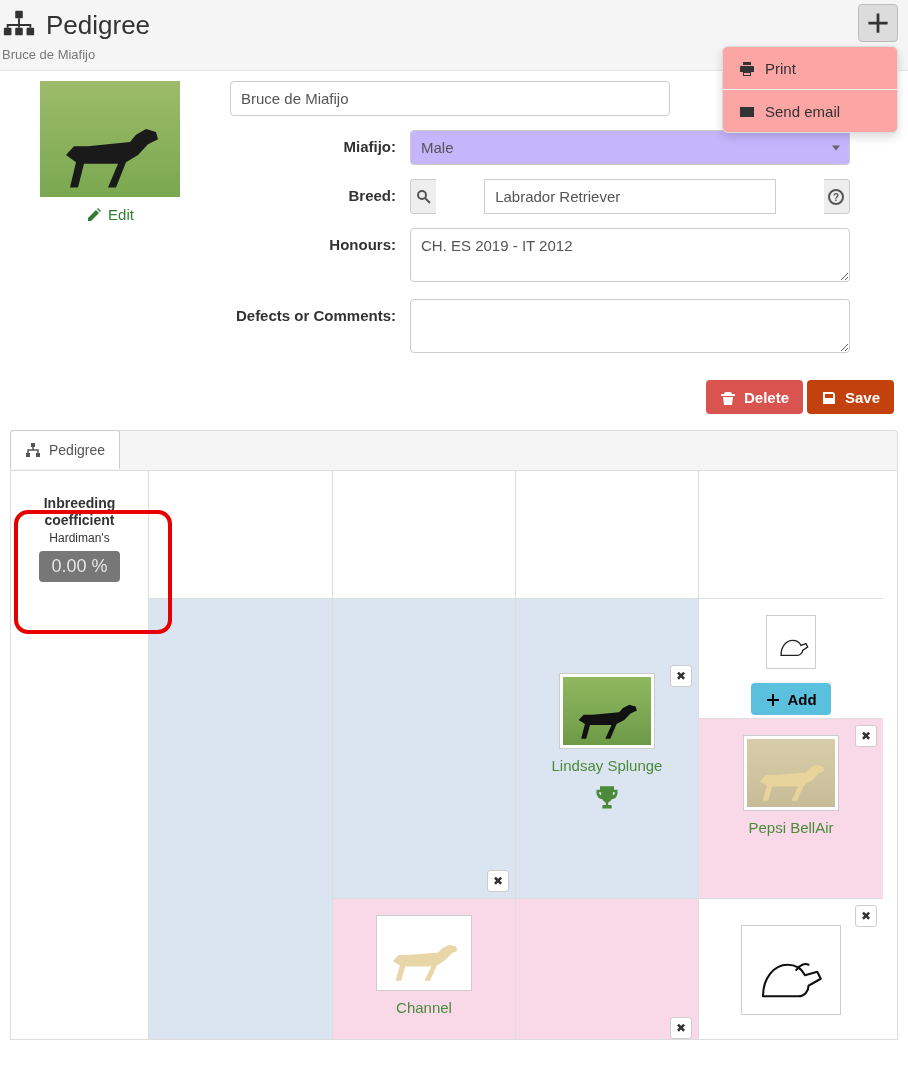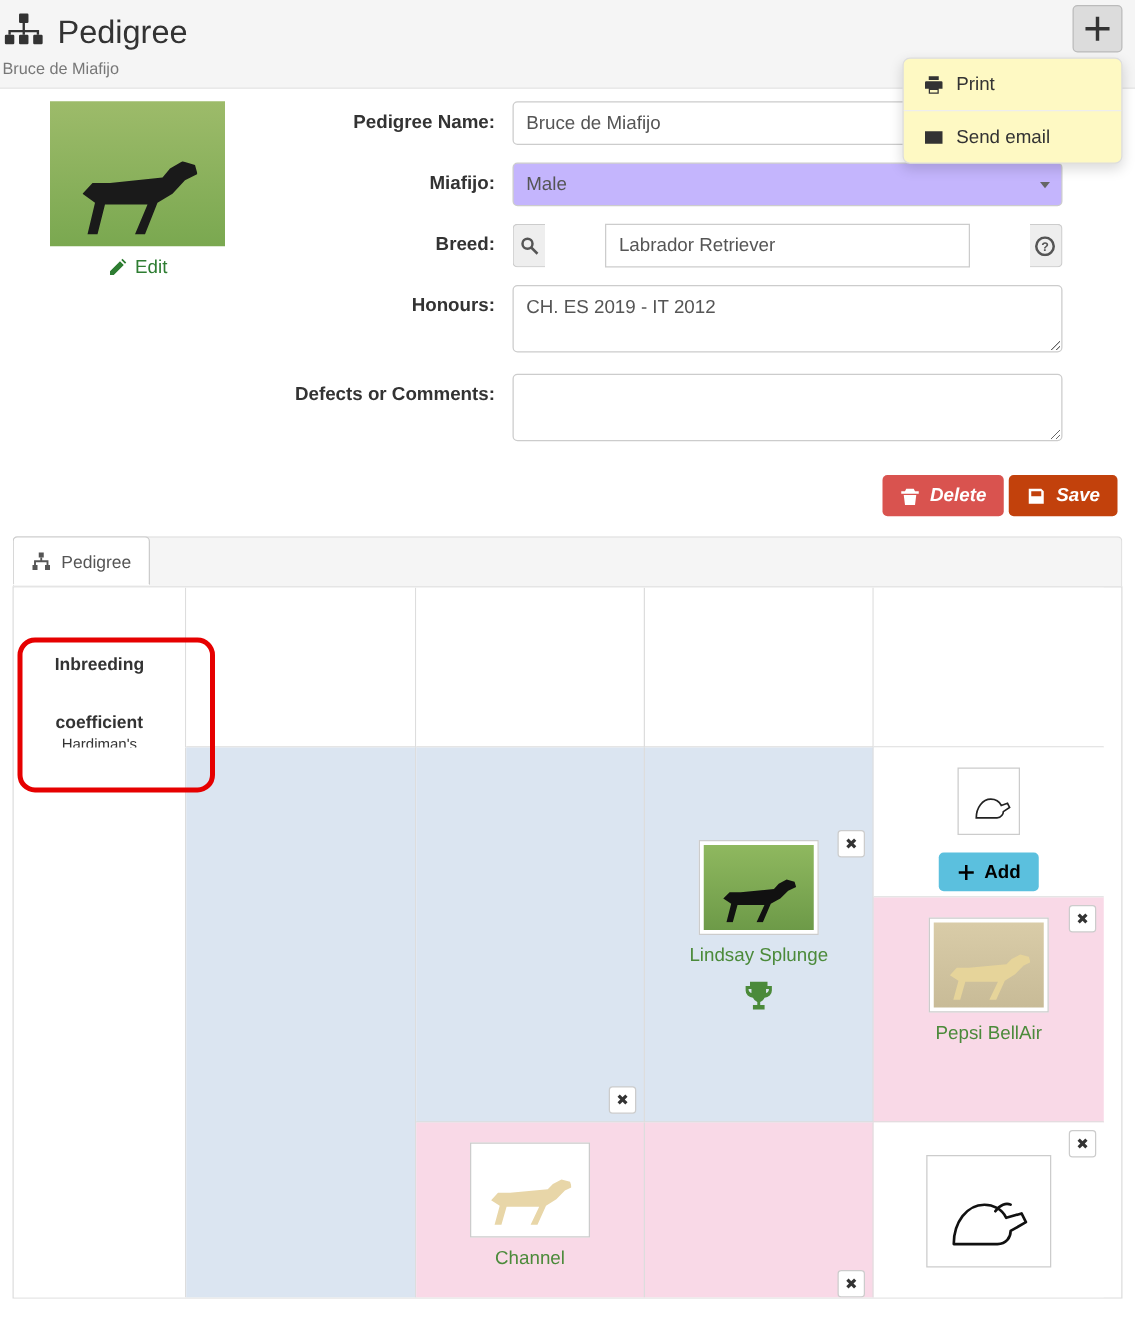--- a/index.html
+++ b/index.html
@@ -34,21 +34,21 @@
     border: 1px solid #bbb;
     border-radius: 4px;
     display: flex; align-items: center; justify-content: center;
     font-size: 24px; font-weight: bold; color: #333;
     cursor: pointer;
   }
   .dropdown-menu {
     position: absolute;
     top: 46px; right: 10px;
     width: 176px;
-    background: #fef9c3;
+    background: #fca5a5;
     border: 1px solid #ddd;
     border-radius: 6px;
     box-shadow: 0 4px 10px rgba(0,0,0,0.15);
     z-index: 10;
     margin-left: 24px;
   }
   .dropdown-item {
     padding: 12px 16px;
     display: flex; align-items: center; gap: 10px;
     cursor: pointer;
@@ -100,21 +100,21 @@
   .input-group { display: flex; gap: 48px; }
   .ig-btn {
     border: 1px solid #ccc; background: #eee; width: 40px; display: flex; align-items: center; justify-content: center;
     color: #555;
   }
   .ig-btn:first-child { border-radius: 4px 0 0 4px; border-right: none;}
   .ig-btn:last-child { border-radius: 0 4px 4px 0; border-left: none;}
   .ig-input { border-radius: 0; }
   .textarea-input { min-height: 54px; resize: both; }
   .actions { text-align: right; padding: 10px 14px 16px 0; }
-  .btn { display: inline-flex; align-items: center; gap: 8px; padding: 8px 14px; border-radius: 4px; color: #fff; font-size: 15px; font-weight: bold; cursor: pointer; border: none; font-style: italic;}
+  .btn { display: inline-flex; align-items: center; gap: 8px; padding: 8px 14px; border-radius: 4px; color: #fff; font-size: 15px; font-weight: bold; cursor: pointer; border: none;}
   .btn-danger { background: #d9534f; }
   .btn-success { background: #c2410c; }
   .tabs { background: #f5f5f5; border: 1px solid #ddd; border-bottom: none; margin: 0 10px; border-radius: 4px 4px 0 0; position: relative; height: 40px;}
   .tab {
     position: absolute; left: -1px; top: -1px;
     background: #fff; border: 1px solid #ccc; border-bottom: 1px solid #fff;
     border-radius: 4px 4px 0 0;
     padding: 10px 14px;
     display: flex; align-items: center; gap: 8px; font-size: 14px; color: #555;
   }
@@ -132,21 +132,21 @@
   .pcell.white-bg { background: #fff; }
   .row1 { height: 128px; }
   .coef-box {
     position: absolute;
     top: 510px; left: 14px;
     width: 158px; height: 124px;
     border: 4px solid #e60000; border-radius: 14px;
     z-index: 5;
   }
   .coef-inner { text-align: center; padding: 14px 8px 0 8px;}
-  .coef-title { font-weight: bold; font-size: 14px; line-height: 1.2; margin-top: 29px;}
+  .coef-title { font-weight: bold; font-size: 14px; line-height: 1.2;}
   .coef-sub { font-size: 12px; color: #333; margin-top: 2px;}
   .coef-badge {
     display: inline-block; background: #777; color: #e5e5e5; border-radius: 4px;
     padding: 5px 12px; font-size: 18px; font-weight: normal; margin-top: 6px;
   }
   .remove-btn {
     position: absolute; top: 6px; right: 6px;
     width: 22px; height: 22px; background: #fff; border: 1px solid #ccc; border-radius: 3px;
     display: flex; align-items: center; justify-content: center; color: #333; font-size: 12px; cursor: pointer;
   }
@@ -224,21 +224,20 @@
     <div class="edit-link">
       <span><svg class="icon" viewBox="0 0 16 16">
             <path d="M12 1l3 3-1 1-3-3zM10 3l3 3-8 8H2v-3z"></path>
           </svg></span>
       <span>Edit</span>
     </div>
   </div>
 
   <div class="fields-col">
     <div class="field-row">
-      <div class="field-label">Pedigree Name:</div>
       <div class="field-input"><input class="text-input" value="Bruce de Miafijo" style=""></div>
     </div>
     <div class="field-row">
       <div class="field-label">Miafijo:</div>
       <div class="field-input">
         <div class="select-wrap">
           <select class="select-input">
             <option>Male</option>
           </select>
         </div>

